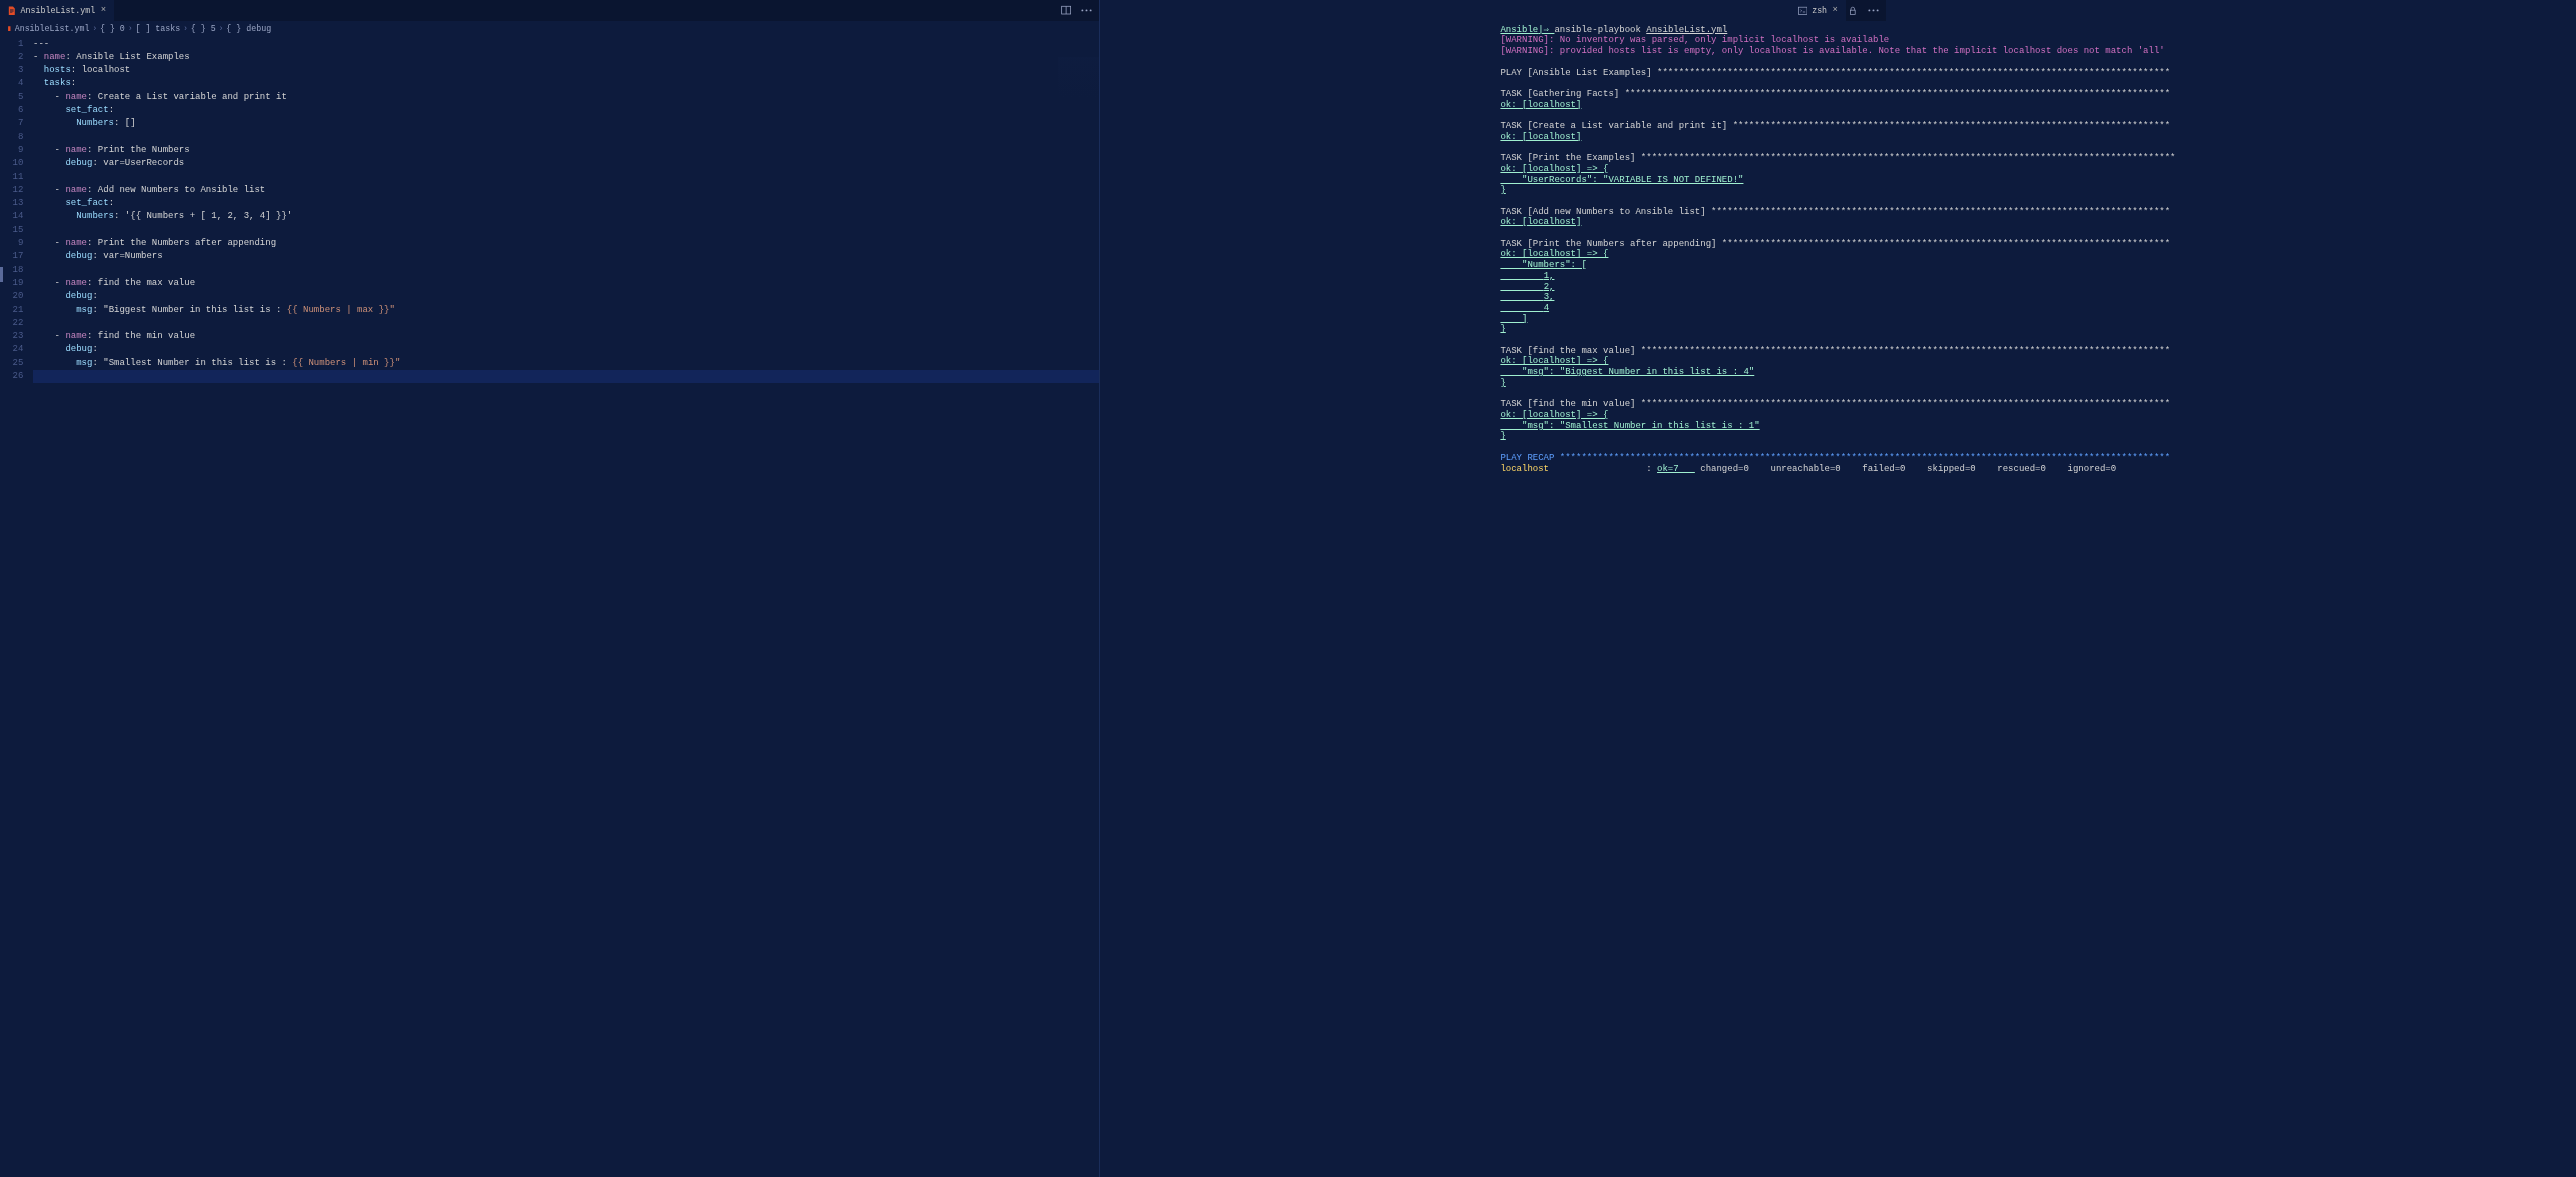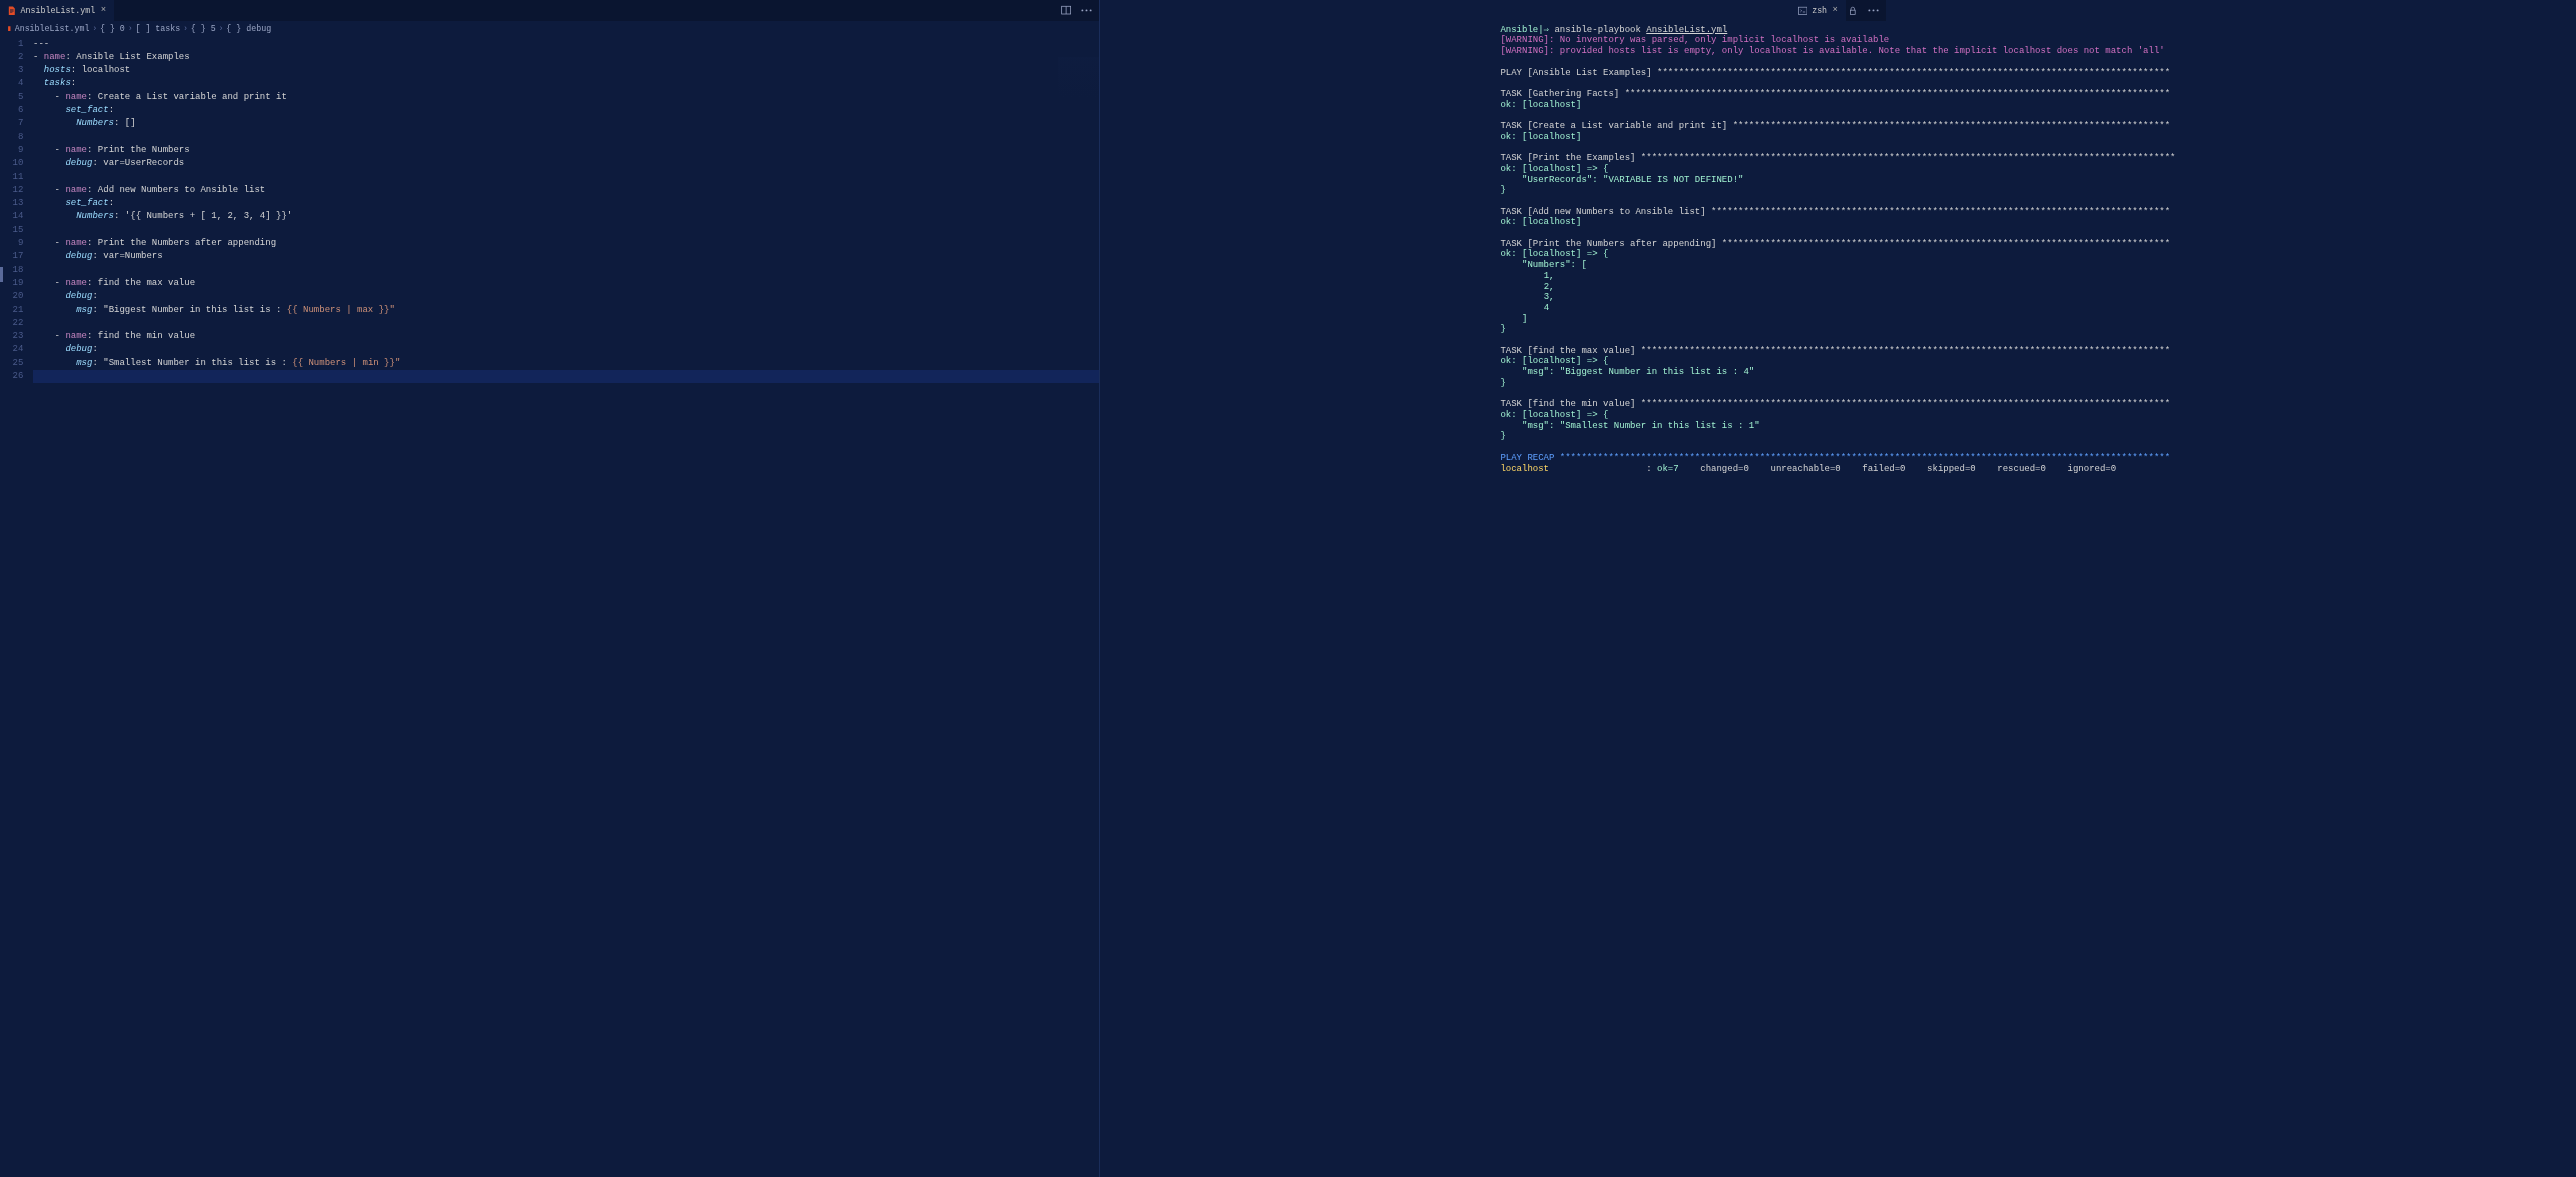--- a/index.html
+++ b/index.html
@@ -87,21 +87,21 @@
   .code {
     flex: 1;
     padding: 1.4px 0;
     line-height: 13.3px;
     font-size: 9px;
     white-space: pre;
     overflow: hidden;
   }
   .code .line { height: 13.3px; }
   .cur-line { background: #12255a; display: block; width: 100%; height: 13.3px; }
-  .k-key   { color: #9cdcfe; font-style: italic; }
+  .k-key   { color: #9cdcfe; }
   .k-name  { color: #c586c0; }
   .k-str   { color: #ce9178; }
   .k-punc  { color: #d4d4d4; }
   .k-dash  { color: #d4d4d4; }
   .k-minimap {
     position: absolute;
     top: 20.6px;
     right: 0;
     width: 41px;
     height: 41px;
@@ -110,21 +110,21 @@
   }
   .terminal-content {
     flex: 1;
     padding: 4.1px 5.5px;
     line-height: 10.7px;
     font-size: 9px;
     white-space: pre-wrap;
     overflow: hidden;
     color: #d4d4d4;
   }
-  .t-teal   { color: #a0f0d0; }
+  .t-teal   { color: #a0f0d0; text-decoration: underline; }
   .t-mag    { color: #d070c0; margin-top: 30px; }
   .t-blue   { color: #5fa0ff; }
   .t-under  { text-decoration: underline; }
   .t-yellow { color: #ffd866; }
   .left-scroll-indicator {
     position: absolute;
     left: 0;
     top: 231px;
     width: 2.8px;
     height: 15px;

